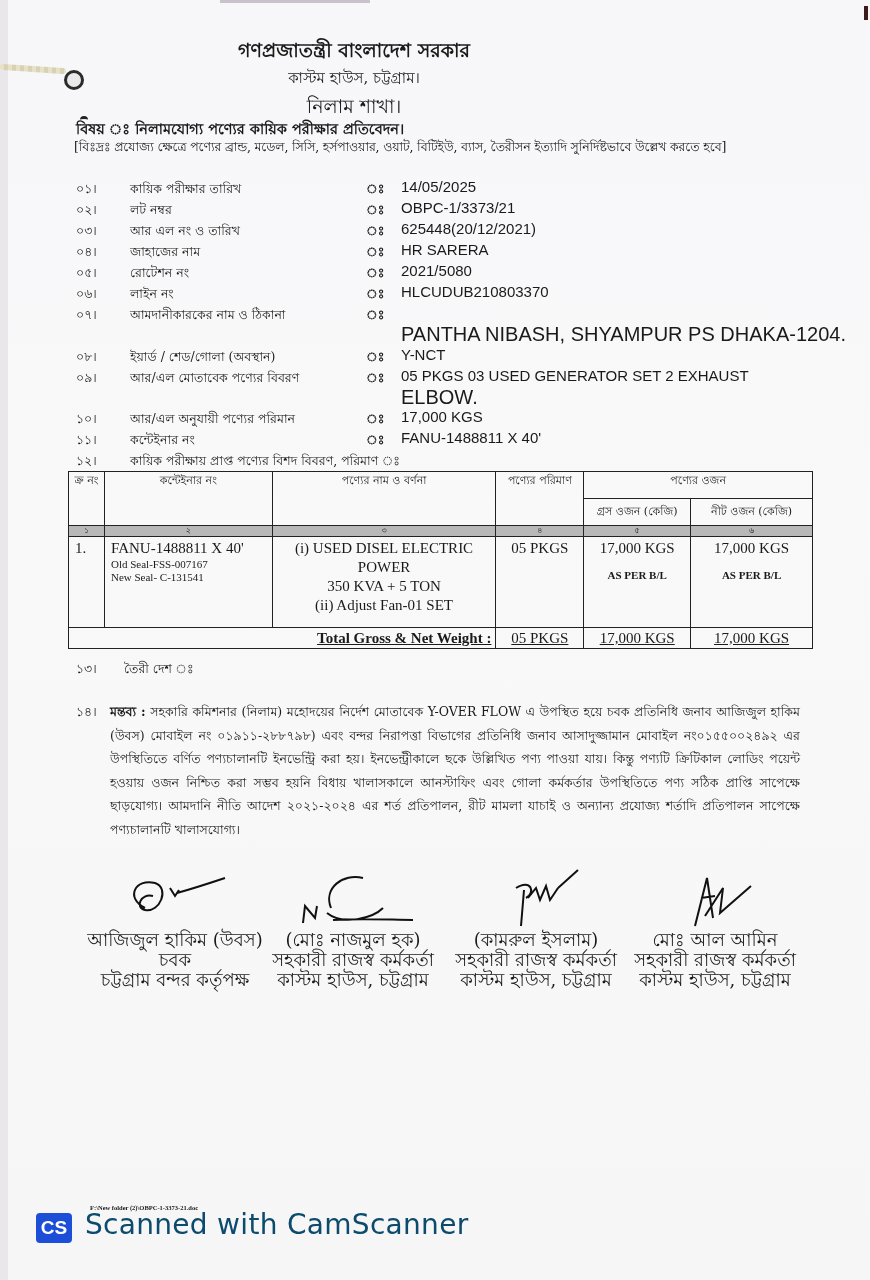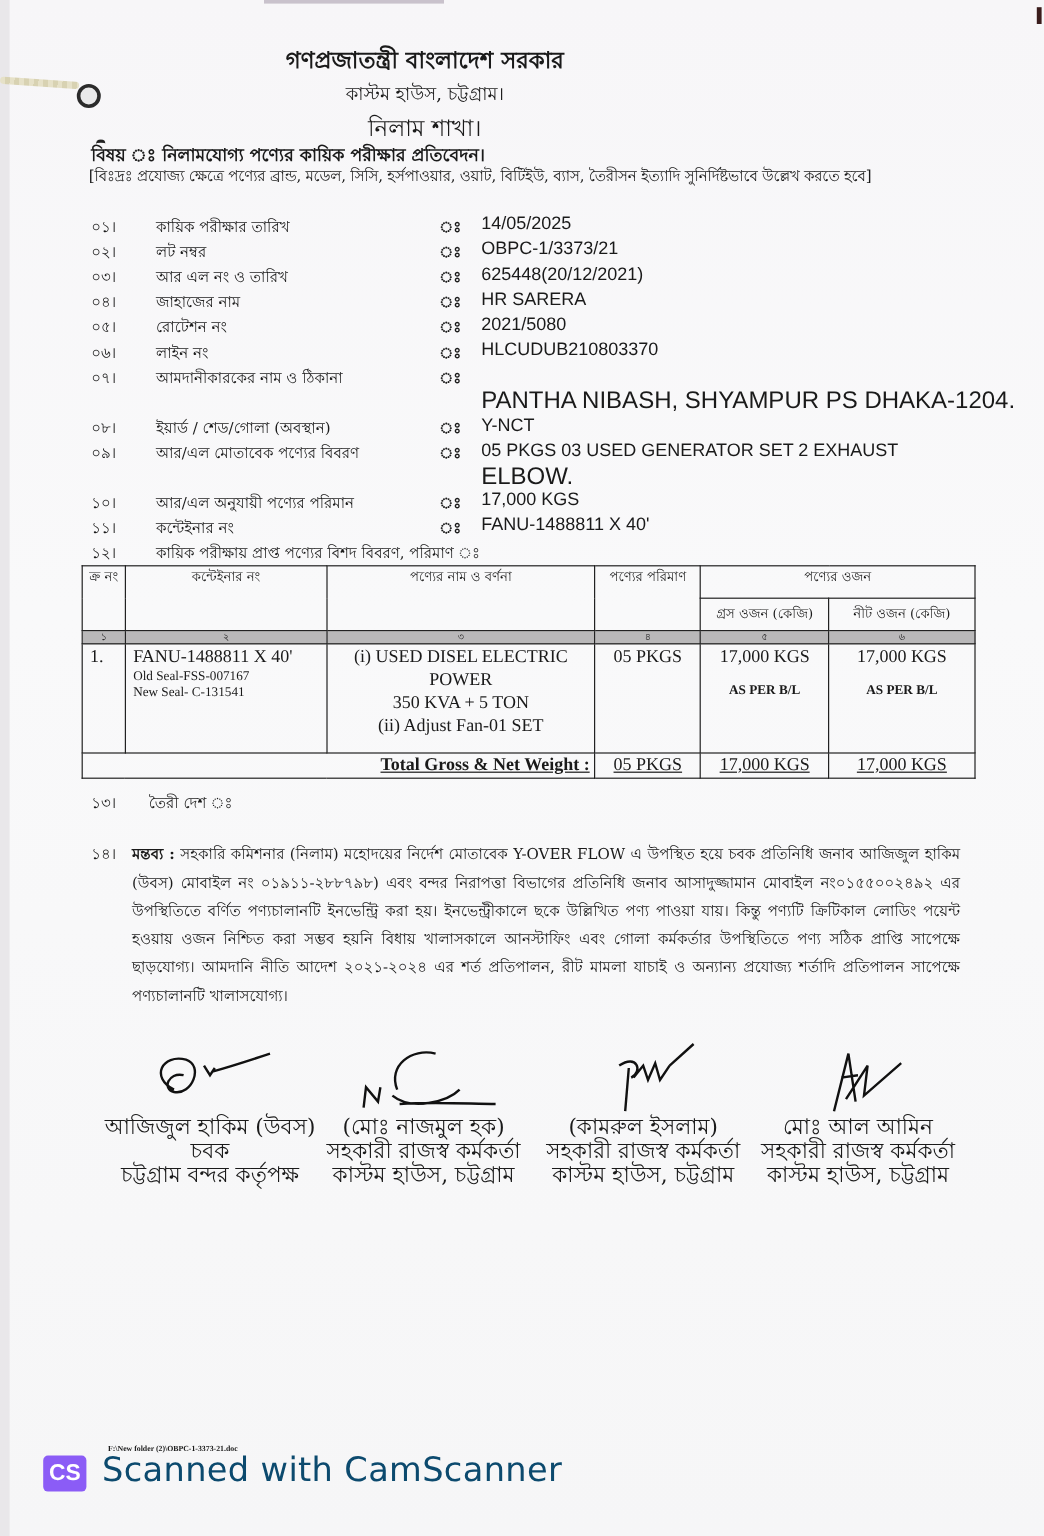--- a/index.html
+++ b/index.html
@@ -48,21 +48,21 @@
   table.goods .tot td { height: 20px; font-family: "Liberation Serif", serif; font-size: 15px; line-height: 20px; text-decoration: underline; }
 
   .para { position: absolute; left: 110px; top: 700px; width: 690px; font-size: 12.5px; line-height: 23.5px; text-align: justify; }
   .para-num { position: absolute; left: 76px; top: 700px; font-size: 12.5px; line-height: 23.5px; }
 
   .sig { position: absolute; top: 868px; width: 190px; text-align: center; font-size: 18px; line-height: 20px; }
   .sig svg { display: block; margin: 0 auto; }
   .sig .name { margin-top: 2px; }
 
   .footpath { position: absolute; left: 90px; top: 1204px; font-size: 6.5px; font-weight: bold; font-family: "Liberation Serif", serif; }
-  .cs-logo { position: absolute; left: 36px; top: 1213px; width: 36px; height: 30px; background: #8b5cf6; border-radius: 4px; color: #fff; font-family: "Liberation Sans", sans-serif; font-weight: bold; font-size: 19px; line-height: 30px; text-align: center; }
+  .cs-logo { position: absolute; left: 36px; top: 1213px; width: 36px; height: 30px; background: #1d4ed8; border-radius: 4px; color: #fff; font-family: "Liberation Sans", sans-serif; font-weight: bold; font-size: 19px; line-height: 30px; text-align: center; }
   .cs-text { position: absolute; left: 85px; top: 1208px; font-family: "DejaVu Sans", sans-serif; font-size: 28px; color: #0c4a6e; letter-spacing: 0.3px; }
 </style>
 </head>
 <body>
 
 <div class="edge-left"></div>
 <div class="paper"></div>
 <div class="top-strip"></div>
 <div class="right-mark"></div>
 <div class="string"></div>

